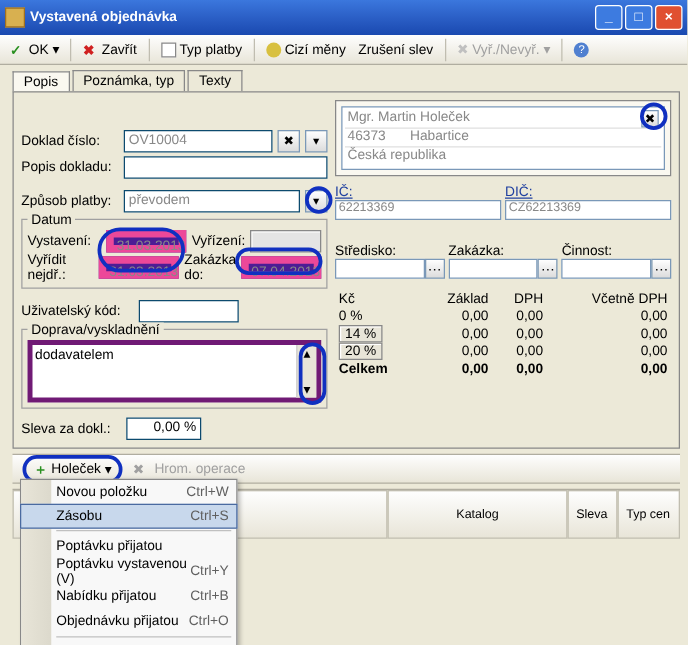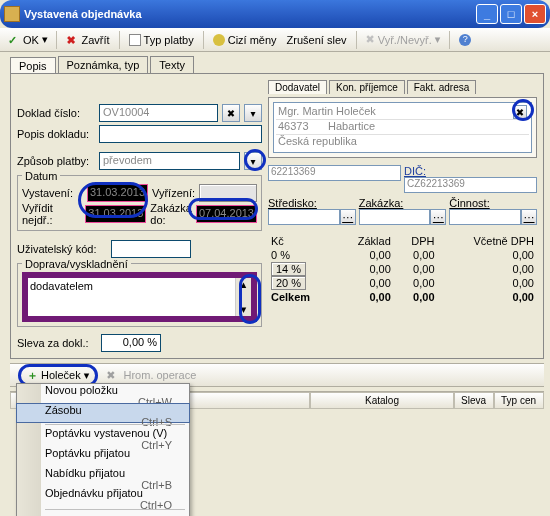--- a/index.html
+++ b/index.html
@@ -1,17 +1,17 @@
 <!DOCTYPE html>
 <html><head>
 <meta charset="utf-8">
 <style>
   * { box-sizing: border-box; font-family: Tahoma, sans-serif; font-size: 11px; }
   body { margin: 0; background: #ece9d8; width: 550px; height: 516px; overflow: hidden; position: relative; }
-  .titlebar { height: 28px; background: linear-gradient(to bottom,#3b77dd 0%,#2b5fc6 50%,#1a49b0 100%); color: #fff; display: flex; align-items: center; padding: 0 4px; font-weight: bold; border-radius: 12px; }
+  .titlebar { height: 28px; background: linear-gradient(to bottom,#3b77dd 0%,#2b5fc6 50%,#1a49b0 100%); color: #fff; display: flex; align-items: center; padding: 0 4px; font-weight: bold; }
   .titlebar .icon { width: 16px; height: 16px; background: #d8b050; margin-right: 4px; border: 1px solid #a07020; }
   .titlebar .spacer { flex: 1; }
   .tbtn { width: 22px; height: 20px; margin-left: 2px; display: flex; align-items: center; justify-content: center; border: 1px solid #fff; border-radius: 3px; color: #fff; font-weight: bold; }
   .tbtn.min { background: #3d7be0; }
   .tbtn.max { background: #3d7be0; }
   .tbtn.close { background: #e05030; }
   .toolbar { height: 24px; background: linear-gradient(#fefefe,#e8e5d8); border-bottom: 1px solid #b0ada0; display: flex; align-items: center; padding: 0 4px; gap: 2px; }
   .toolbar .sep { width: 1px; height: 18px; background: #c0bdb0; margin: 0 3px; }
   .tbitem { display: flex; align-items: center; gap: 3px; padding: 1px 4px; cursor: pointer; }
   .tbitem.dim { color: #a0a0a0; }
@@ -30,56 +30,56 @@
   .col.left { width: 245px; margin-top: 24px; }
   .col.right { flex: 1; }
   .row { display: flex; align-items: center; gap: 4px; }
   .lbl { width: 78px; }
   .field { flex: 1; background: #fff; border: 1px solid #0c4a6e; height: 18px; padding: 1px 3px; color: #888; overflow: hidden; }
   .field.black { color: #000; }
   .sqbtn { width: 18px; height: 18px; border: 1px solid #7a98b8; background: linear-gradient(#fefefe,#dcdcdc); display: flex; align-items: center; justify-content: center; cursor: pointer; font-size: 10px; }
   .fieldset { border: 1px solid #a0a0a0; padding: 4px; margin-top: 2px; }
   .fieldset .legend { position: relative; top: -10px; background: #ece9d8; display: inline-block; padding: 0 3px; }
   .fieldset .body { margin-top: -8px; }
-  .datefield { width: 64px; background: #000000; border: 1px solid #ec4899; height: 18px; padding: 1px 2px; color: #888; text-align: center; }
+  .datefield { width: 64px; background: #4c1d95; border: 6px solid #ec4899; height: 18px; padding: 1px 2px; color: #888; text-align: center; }
   .datefield.box { background: #e4e4e4; border: 1px solid #888; box-shadow: inset 1px 1px 0 #fff; }
   .smtabrow { display: flex; }
   .smtab { padding: 1px 6px; border: 1px solid #888; border-bottom: none; background: #ece9d8; font-size: 10px; margin-right: 2px; cursor: pointer; }
   .smtab.active { background: #faf8f0; }
   .panel { border: 1px solid #888; background: #faf8f0; padding: 4px; }
   .addr-box { border: 1px solid #7a98b8; background: #fff; padding: 2px; position: relative; }
   .addr-box .line { height: 15px; border-bottom: 1px solid #e0e0e0; padding: 0 2px; display: flex; }
   .grid-row { display: flex; gap: 3px; }
   .grid-row > div { flex: 1; }
   .inline-field { background: #fff; border: 1px solid #7a98b8; height: 16px; padding: 0 2px; color: #888; font-size: 10px; }
   .dropdown-handle { width: 16px; height: 16px; border: 1px solid #7a98b8; background: linear-gradient(#fefefe,#dcdcdc); display: inline-flex; align-items: center; justify-content: center; }
   
   .ring { position: absolute; border: 3px solid #1030c0; border-radius: 50%; pointer-events: none; }
   
   .atable { width: 100%; border-collapse: collapse; font-size: 10px; }
   .atable th, .atable td { text-align: right; padding: 1px 3px; }
   .atable th { font-weight: normal; border-bottom: none; }
   .atable .firstcol { text-align: left; }
   .btn3d { border: 1px solid #888; background: #e8e5d8; box-shadow: inset 1px 1px 0 #fff; padding: 0 4px; }
   
-  .listbox { border: 6px solid #701a75; background: #fff; height: 50px; padding: 2px; position: relative; }
+  .listbox { border: 4px solid #701a75; background: #fff; height: 50px; padding: 2px; position: relative; }
   .scroll-stub { position: absolute; right: 0; top: 0; bottom: 0; width: 16px; background: #e8e5d8; border-left: 1px solid #ccc; display: flex; flex-direction: column; justify-content: space-between; align-items: center; }
   
   .subtoolbar { height: 24px; background: linear-gradient(#fefefe,#e8e5d8); border-top: 1px solid #b0ada0; border-bottom: 1px solid #b0ada0; display: flex; align-items: center; padding: 0 8px; gap: 4px; margin: 4px 6px 0 10px; }
   .subtoolbar .highlight { border: 3px solid #1030c0; border-radius: 12px; padding: 1px 6px; display: flex; align-items: center; gap: 3px; }
   
   .menu { position: absolute; left: 16px; top: 383px; width: 174px; background: #f8f8f8; border: 1px solid #888; box-shadow: 2px 2px 4px rgba(0,0,0,0.3); z-index: 100; }
   .menu .strip { position: absolute; left: 0; top: 0; bottom: 0; width: 24px; background: linear-gradient(to right,#e8e5d8,#dcd9cc); }
-  .menu-item { position: relative; display: flex; height: 20px; padding-left: 28px; padding-right: 17px; cursor: pointer; flex-direction: column; }
+  .menu-item { position: relative; display: flex; align-items: center; height: 20px; padding-left: 28px; padding-right: 6px; cursor: pointer; }
   .menu-item.highlight { background: #c8d8ec; border: 1px solid #4a6aa0; margin: -1px; }
   .menu-item .sc { margin-left: auto; color: #606060; }
   .menu-sep { height: 1px; background: #c0c0c0; margin: 2px 4px 2px 28px; position: relative; }
   
   .colfooter { display: flex; margin: 4px 6px 0 10px; background: #ece9d8; border-top: 1px solid #b0ada0; }
-  .colfooter .cell { border: 1px solid #c0bdb0; padding: 2px 6px; background: linear-gradient(#fefefe,#e8e5d8); font-size: 10px; }
+  .colfooter .cell { border: 1px solid #c0bdb0; padding: 13px 6px; background: linear-gradient(#fefefe,#e8e5d8); font-size: 10px; }
 </style>
 </head>
 <body>
 
 <div class="titlebar">
   <span class="icon"></span>
   <span>Vystavená objednávka</span>
   <span class="spacer"></span>
   <span class="tbtn min">_</span>
   <span class="tbtn max">□</span>
@@ -179,53 +179,49 @@
       <span class="ring" style="width:22px;height:50px;right:0px;top:10px;border-radius:12px;"></span>
     </div>
 
     <div class="row" style="margin-top:4px;">
       <span style="width:80px">Sleva za dokl.:</span>
       <span class="field black" style="width:60px;flex:none;text-align:right">0,00 %</span>
     </div>
   </div>
 
   <div class="col right">
-    <div class="smtabrow">
-      <div class="smtab active">Dodavatel</div>
-      <div class="smtab">Kon. příjemce</div>
-      <div class="smtab">Fakt. adresa</div>
-    </div>
     <div class="panel" style="position:relative;">
       <div class="addr-box">
         <div class="line">
             <span style="flex:1;color:#888">Mgr. Martin Holeček</span>
           <span class="sqbtn" style="height:14px;width:14px">✖</span>
         </div>
         <div class="line">
           <span style="width:50px;color:#888">46373</span>
           <span style="color:#888">Habartice</span>
         </div>
         <div class="line" style="border-bottom:none">
             <span style="color:#888">Česká republika</span>
           </div>
       </div>
       <span class="ring" style="width:22px;height:22px;right:2px;top:1px;"></span>
     </div>
 
     <div class="grid-row" style="margin-top:4px;">
       <div>
+        <div style="text-decoration:underline;color:#2040a0">IČ:</div>
         <div class="inline-field">62213369</div>
       </div>
       <div>
         <div style="text-decoration:underline;color:#2040a0">DIČ:</div>
         <div class="inline-field">CZ62213369</div>
       </div>
     </div>
 
-    <div class="grid-row" style="margin-top:1px;text-decoration:underline;">
+    <div class="grid-row" style="margin-top:16px;">
       <div>
         <div>Středisko:</div>
         <div style="display:flex">
             <span class="inline-field" style="flex:1"></span>
             <span class="dropdown-handle">⋯</span>
           </div>
       </div>
       <div>
         <div>Zakázka:</div>
         <div style="display:flex">
@@ -301,28 +297,28 @@
   <div class="menu-item">
       <span>Novou položku</span>
       <span class="sc">Ctrl+W</span>
     </div>
   <div class="menu-item highlight">
       <span>Zásobu</span>
       <span class="sc">Ctrl+S</span>
     </div>
   <div class="menu-sep"></div>
   <div class="menu-item">
+      <span>Poptávku přijatou</span>
+      <span class="sc"></span>
+    </div>
+  <div class="menu-item">
       <span>Poptávku vystavenou (V)</span>
       <span class="sc">Ctrl+Y</span>
     </div>
   <div class="menu-item">
-      <span>Poptávku přijatou</span>
-      <span class="sc"></span>
-    </div>
-  <div class="menu-item">
       <span>Nabídku přijatou</span>
       <span class="sc">Ctrl+B</span>
     </div>
   <div class="menu-item">
       <span>Objednávku přijatou</span>
       <span class="sc">Ctrl+O</span>
     </div>
   <div class="menu-sep"></div>
   <div class="menu-item"></div>
 </div>

